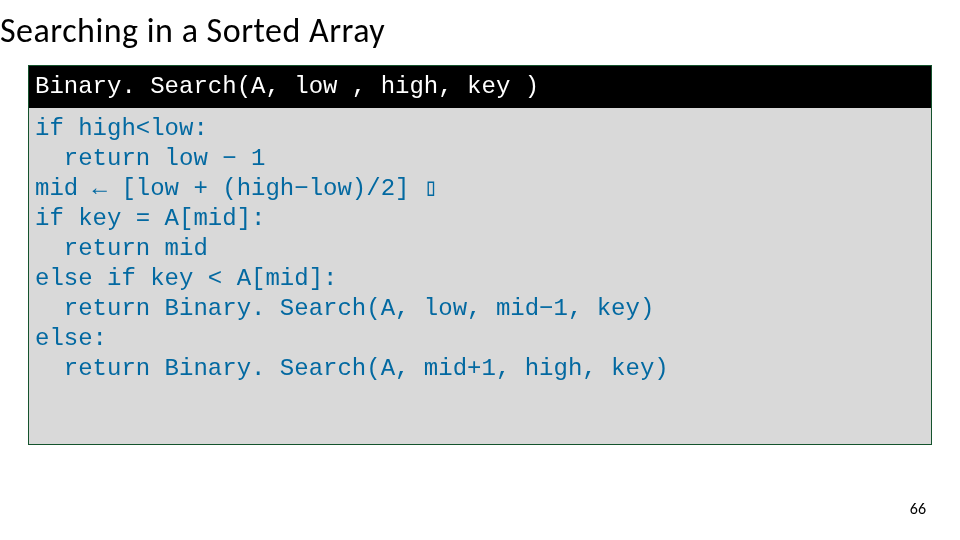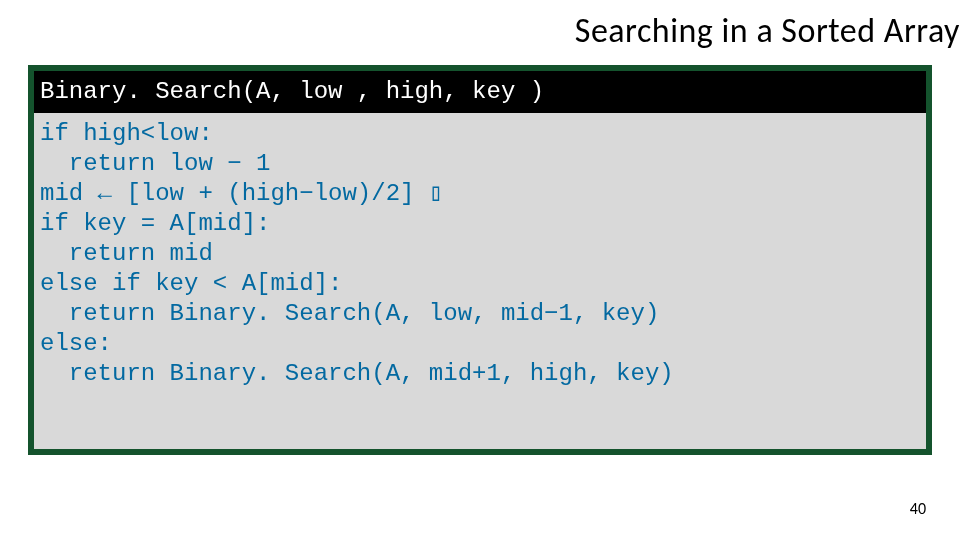--- a/index.html
+++ b/index.html
@@ -1,19 +1,19 @@
 <!DOCTYPE html>
 <html><head>
 <meta charset="utf-8">
 <style>
   * { margin: 0; padding: 0; box-sizing: border-box; }
   html, body { width: 960px; height: 540px; background: #ffffff; font-family: Calibri, "Segoe UI", Arial, sans-serif; overflow: hidden; }
   .slide { width: 960px; height: 540px; position: relative; }
-  .title { text-align: right; font-size: 34px; font-weight: 400; color: #000; padding-top: 10px; padding-bottom: 14px; letter-spacing: 0.5px; }
-  .code-box { margin: 0 28px 0 28px; border: 6px solid #14532d; }
+  .title { text-align: left; font-size: 34px; font-weight: 400; color: #000; padding-top: 10px; padding-bottom: 14px; letter-spacing: 0.5px; }
+  .code-box { margin: 0 28px 0 28px; border: 1px solid #14532d; }
   .code-header { background: #000; color: #fff; font-family: Consolas, "Courier New", monospace; font-size: 24px; padding: 6px 6px 6px 6px; line-height: 1.25; white-space: pre; }
   .code-body { background: #d9d9d9; color: #0369a1; font-family: Consolas, "Courier New", monospace; font-size: 24px; padding: 6px 6px 60px 6px; line-height: 1.25; white-space: pre; }
   .page-num { position: absolute; right: 34px; bottom: 22px; font-size: 16px; color: #000; font-family: Calibri, Arial, sans-serif; }
 </style>
 </head>
 <body>
 
 <div class="slide">
   <div class="title">Searching in a Sorted Array</div>
   <div class="code-box">
@@ -21,14 +21,14 @@
     <div class="code-body">if high&lt;low:
   return low − 1
 mid ← [low + (high−low)/2] ▯
 if key = A[mid]:
   return mid
 else if key &lt; A[mid]:
   return Binary. Search(A, low, mid−1, key)
 else:
   return Binary. Search(A, mid+1, high, key)</div>
   </div>
-  <div class="page-num">40</div>
+  <div class="page-num">66</div>
 </div>
 
 </body></html>

